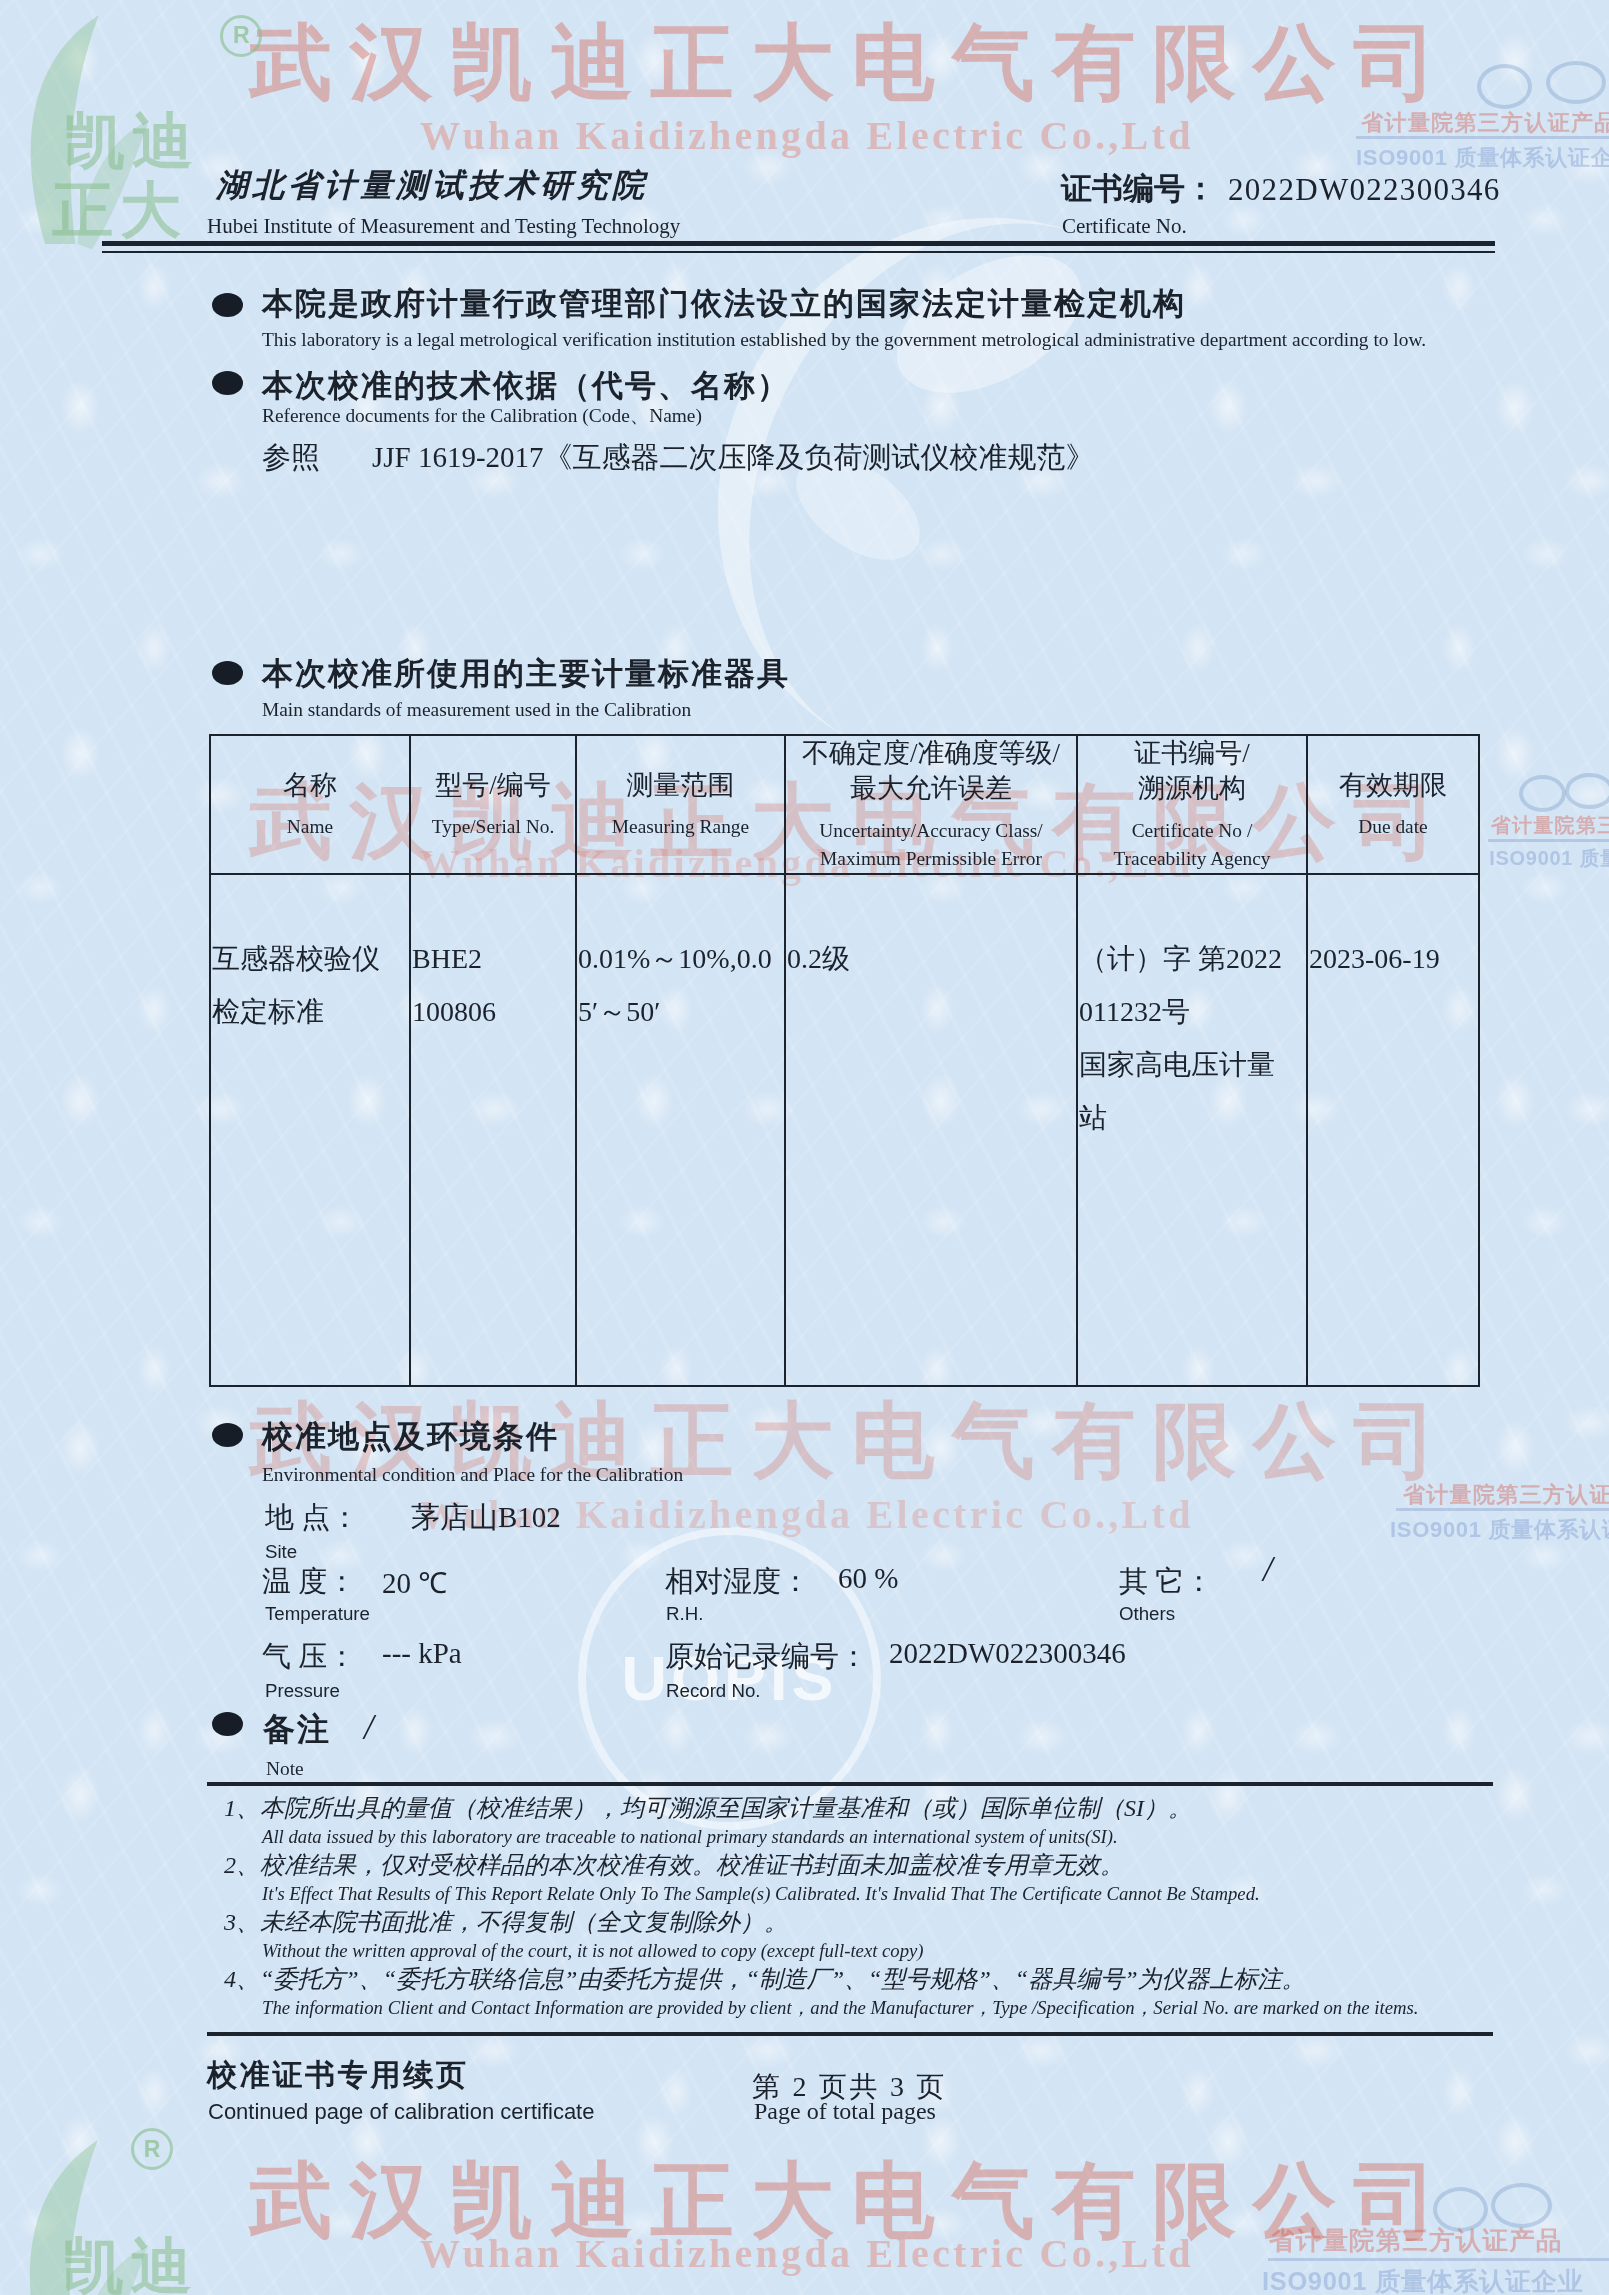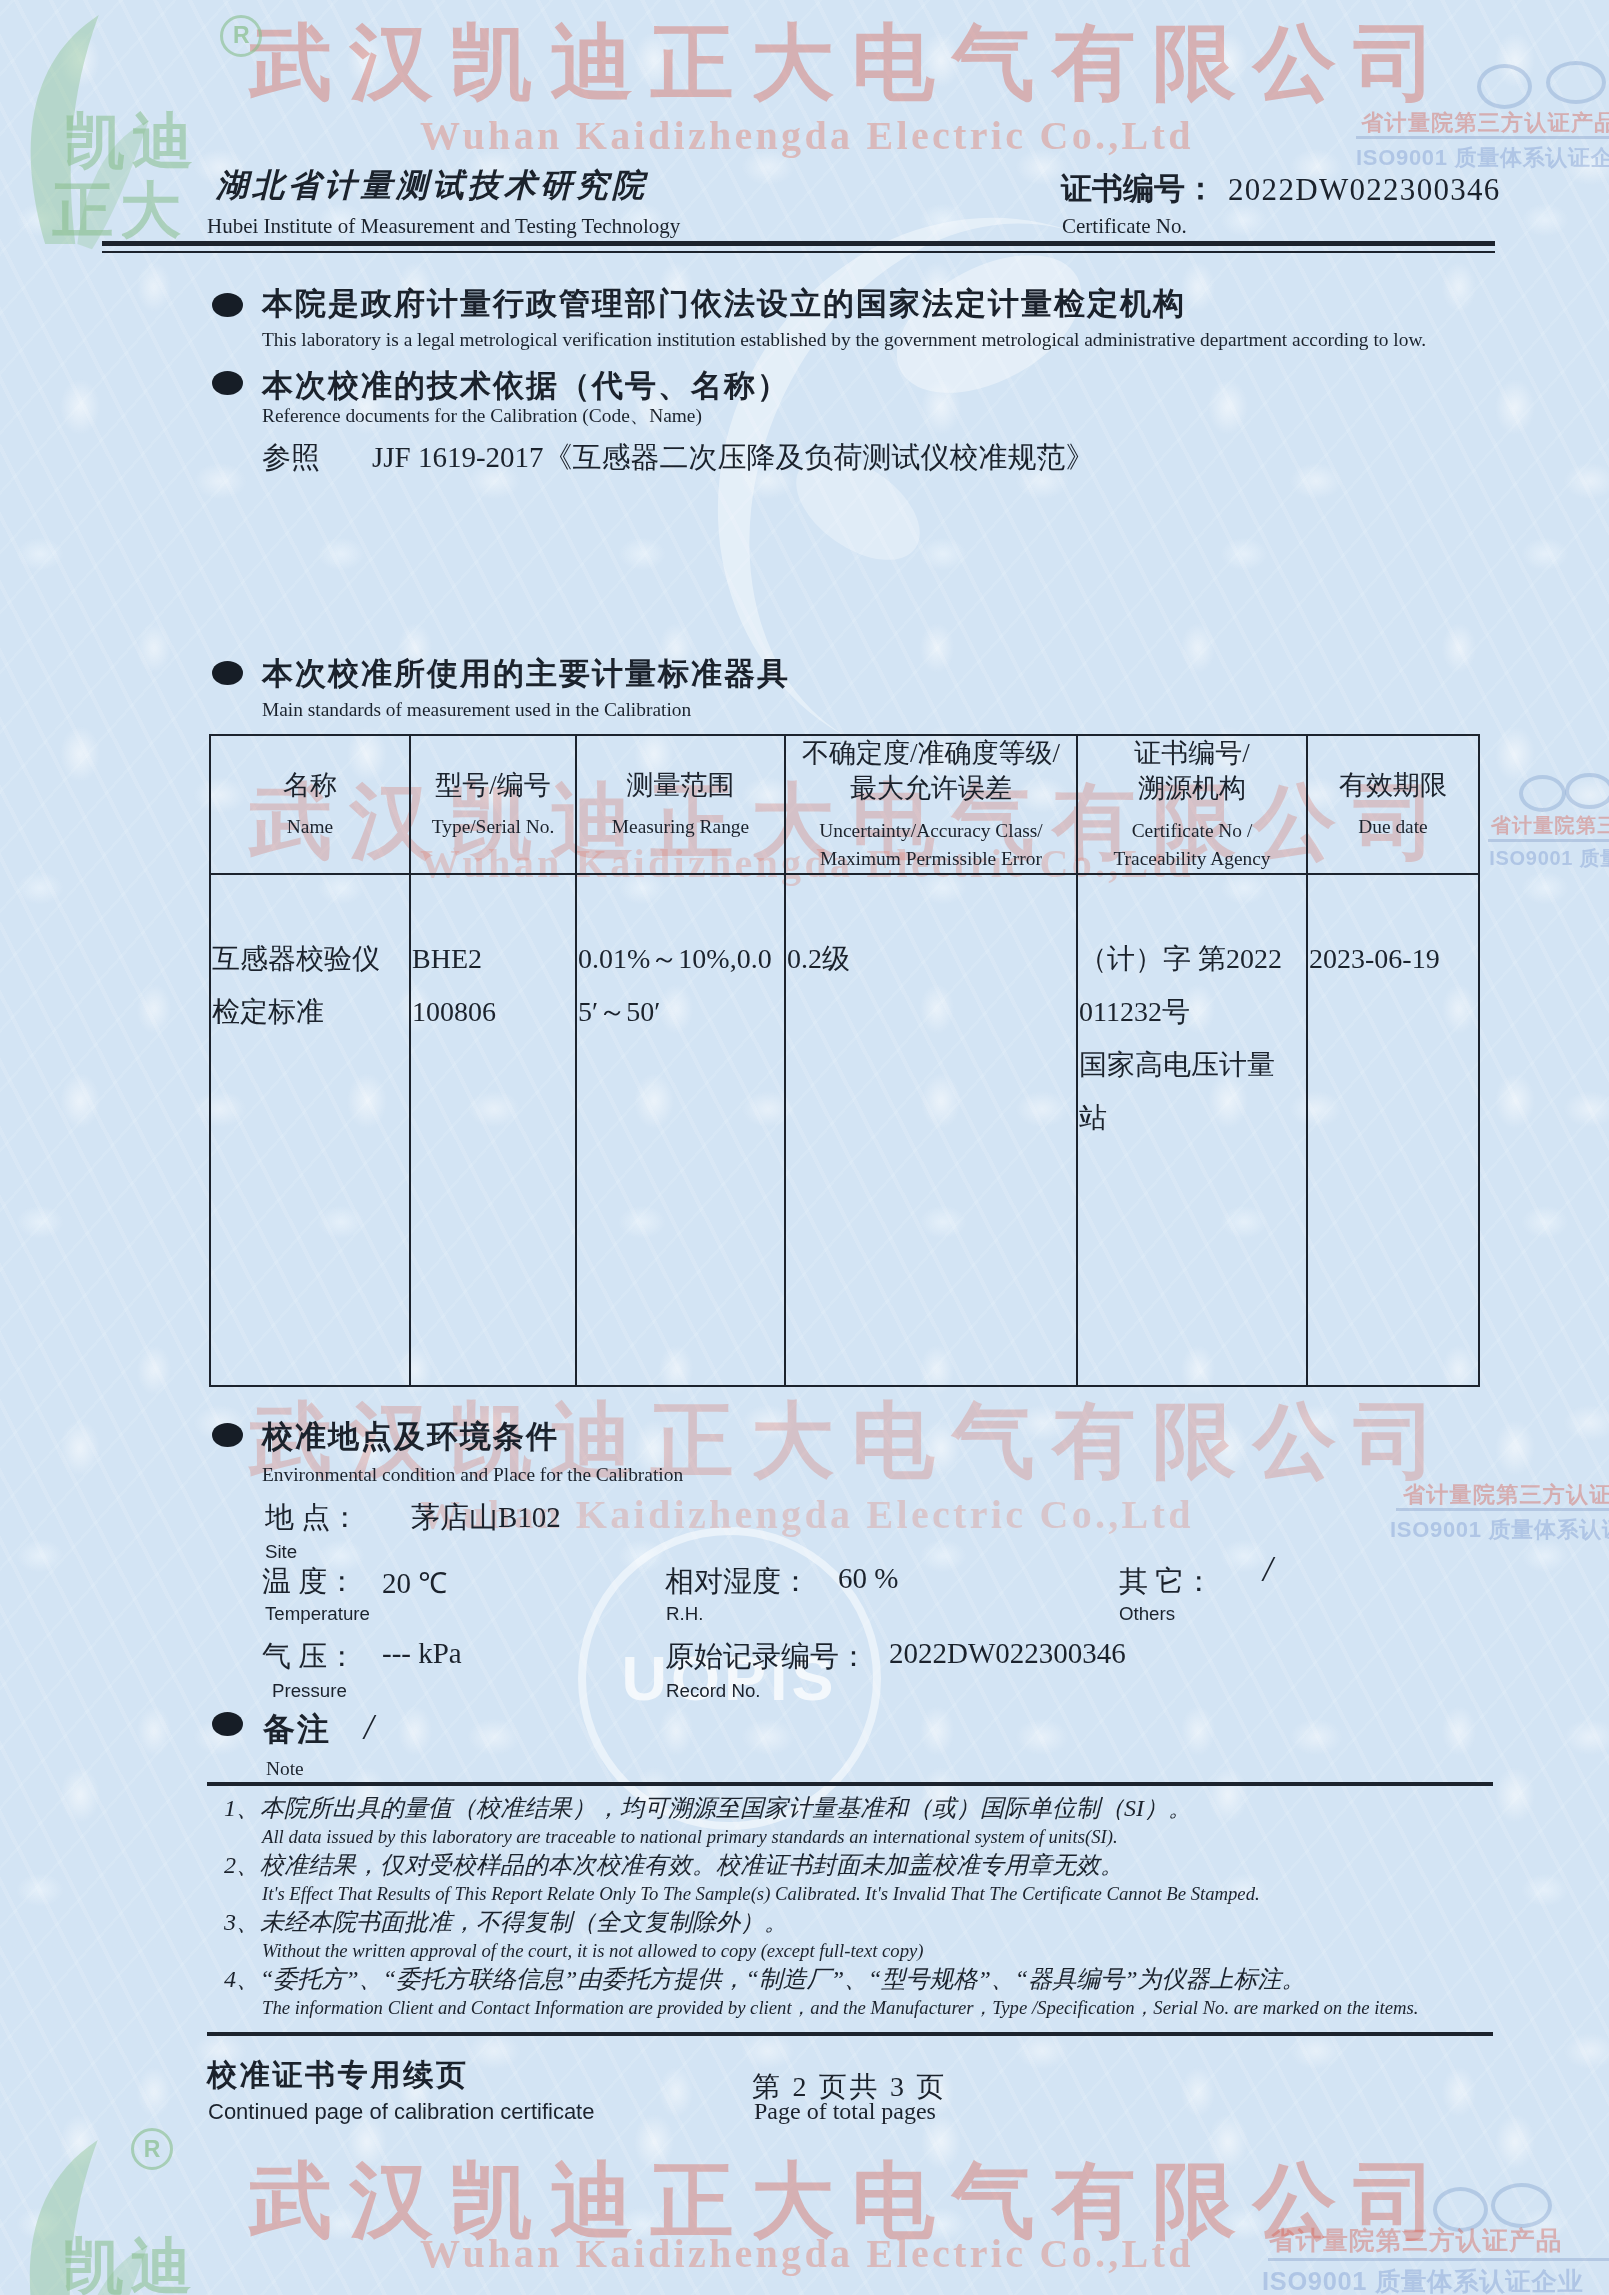--- a/index.html
+++ b/index.html
@@ -253,21 +253,21 @@
   <div class="lbl" style="left:665px;top:1562px;">相对湿度：</div>
   <div class="lbl" style="left:838px;top:1562px;">60 %</div>
   <div class="lbl-en" style="left:666px;top:1603px;">R.H.</div>
 
   <div class="lbl" style="left:1119px;top:1562px;">其  它：</div>
   <div class="slash" style="left:1263px;top:1550px;">/</div>
   <div class="lbl-en" style="left:1119px;top:1603px;">Others</div>
 
   <div class="lbl" style="left:262px;top:1637px;">气  压：</div>
   <div class="lbl" style="left:382px;top:1637px;">--- kPa</div>
-  <div class="lbl-en" style="left:272px;top:1680px;">Pressure</div>
+  <div class="lbl-en" style="left:265px;top:1680px;">Pressure</div>
 
   <div class="lbl" style="left:665px;top:1637px;">原始记录编号：</div>
   <div class="lbl" style="left:889px;top:1637px;">2022DW022300346</div>
   <div class="lbl-en" style="left:666px;top:1680px;">Record No.</div>
 
   <div class="bullet" style="left:212px;top:1712px;"></div>
   <div class="sec-title" style="left:263px;top:1708px;font-size:32px;">备注</div>
   <div class="slash" style="left:364px;top:1708px;">/</div>
   <div class="sec-en" style="left:266px;top:1758px;">Note</div>
 

